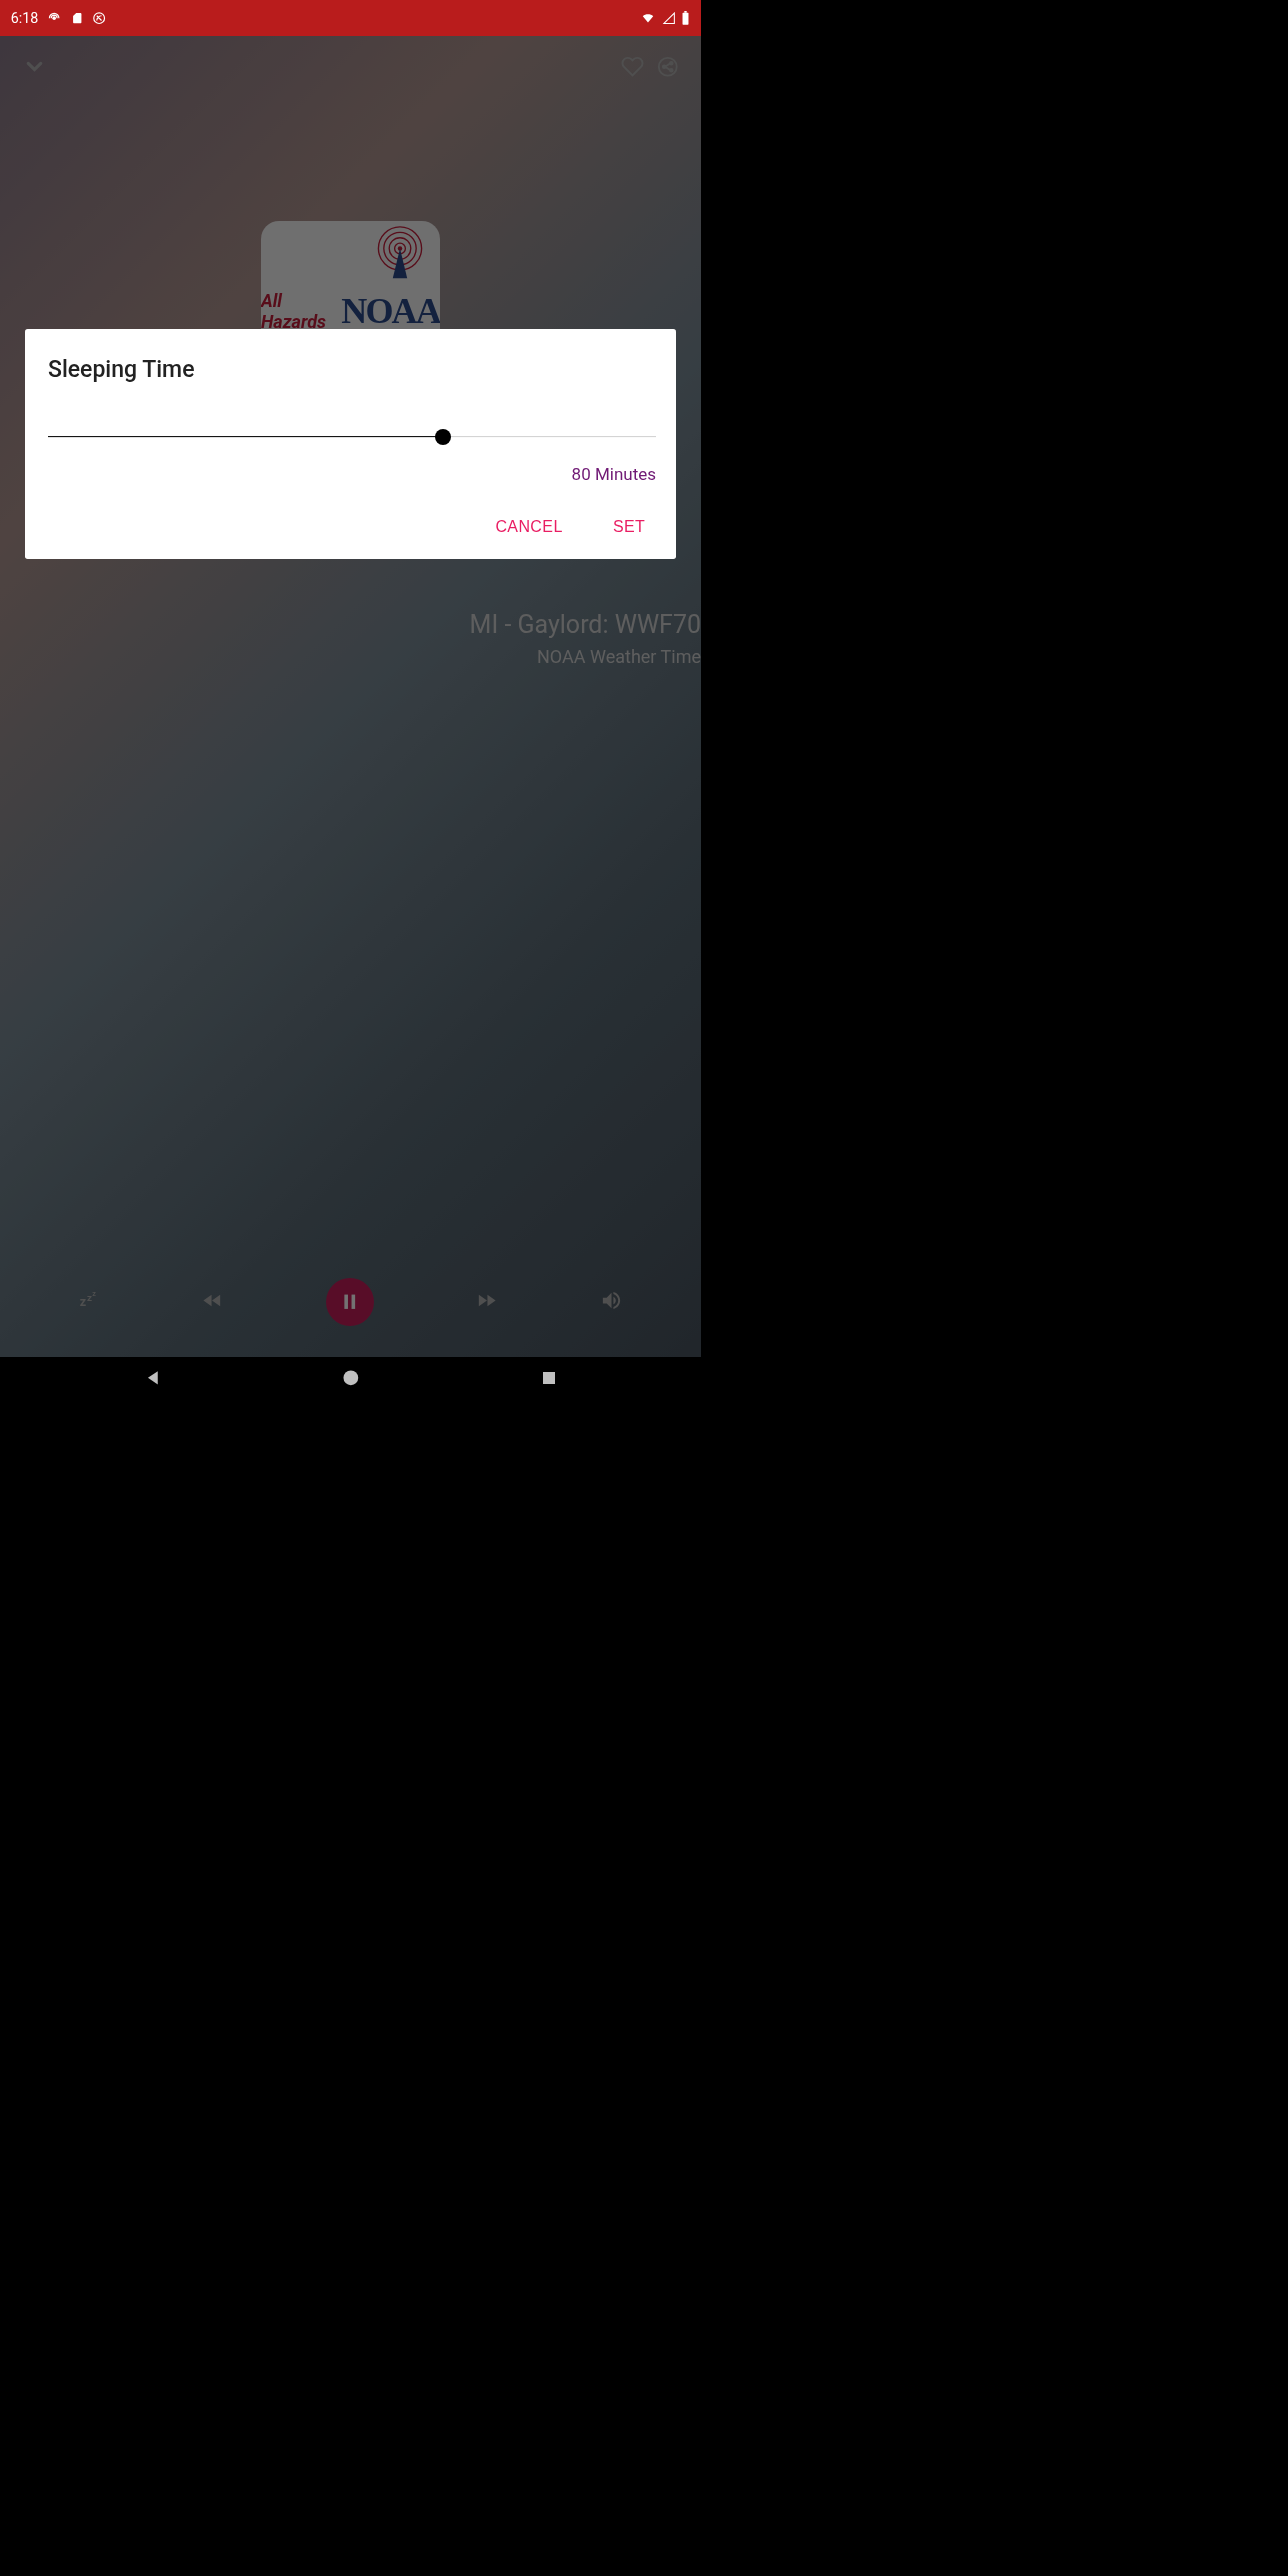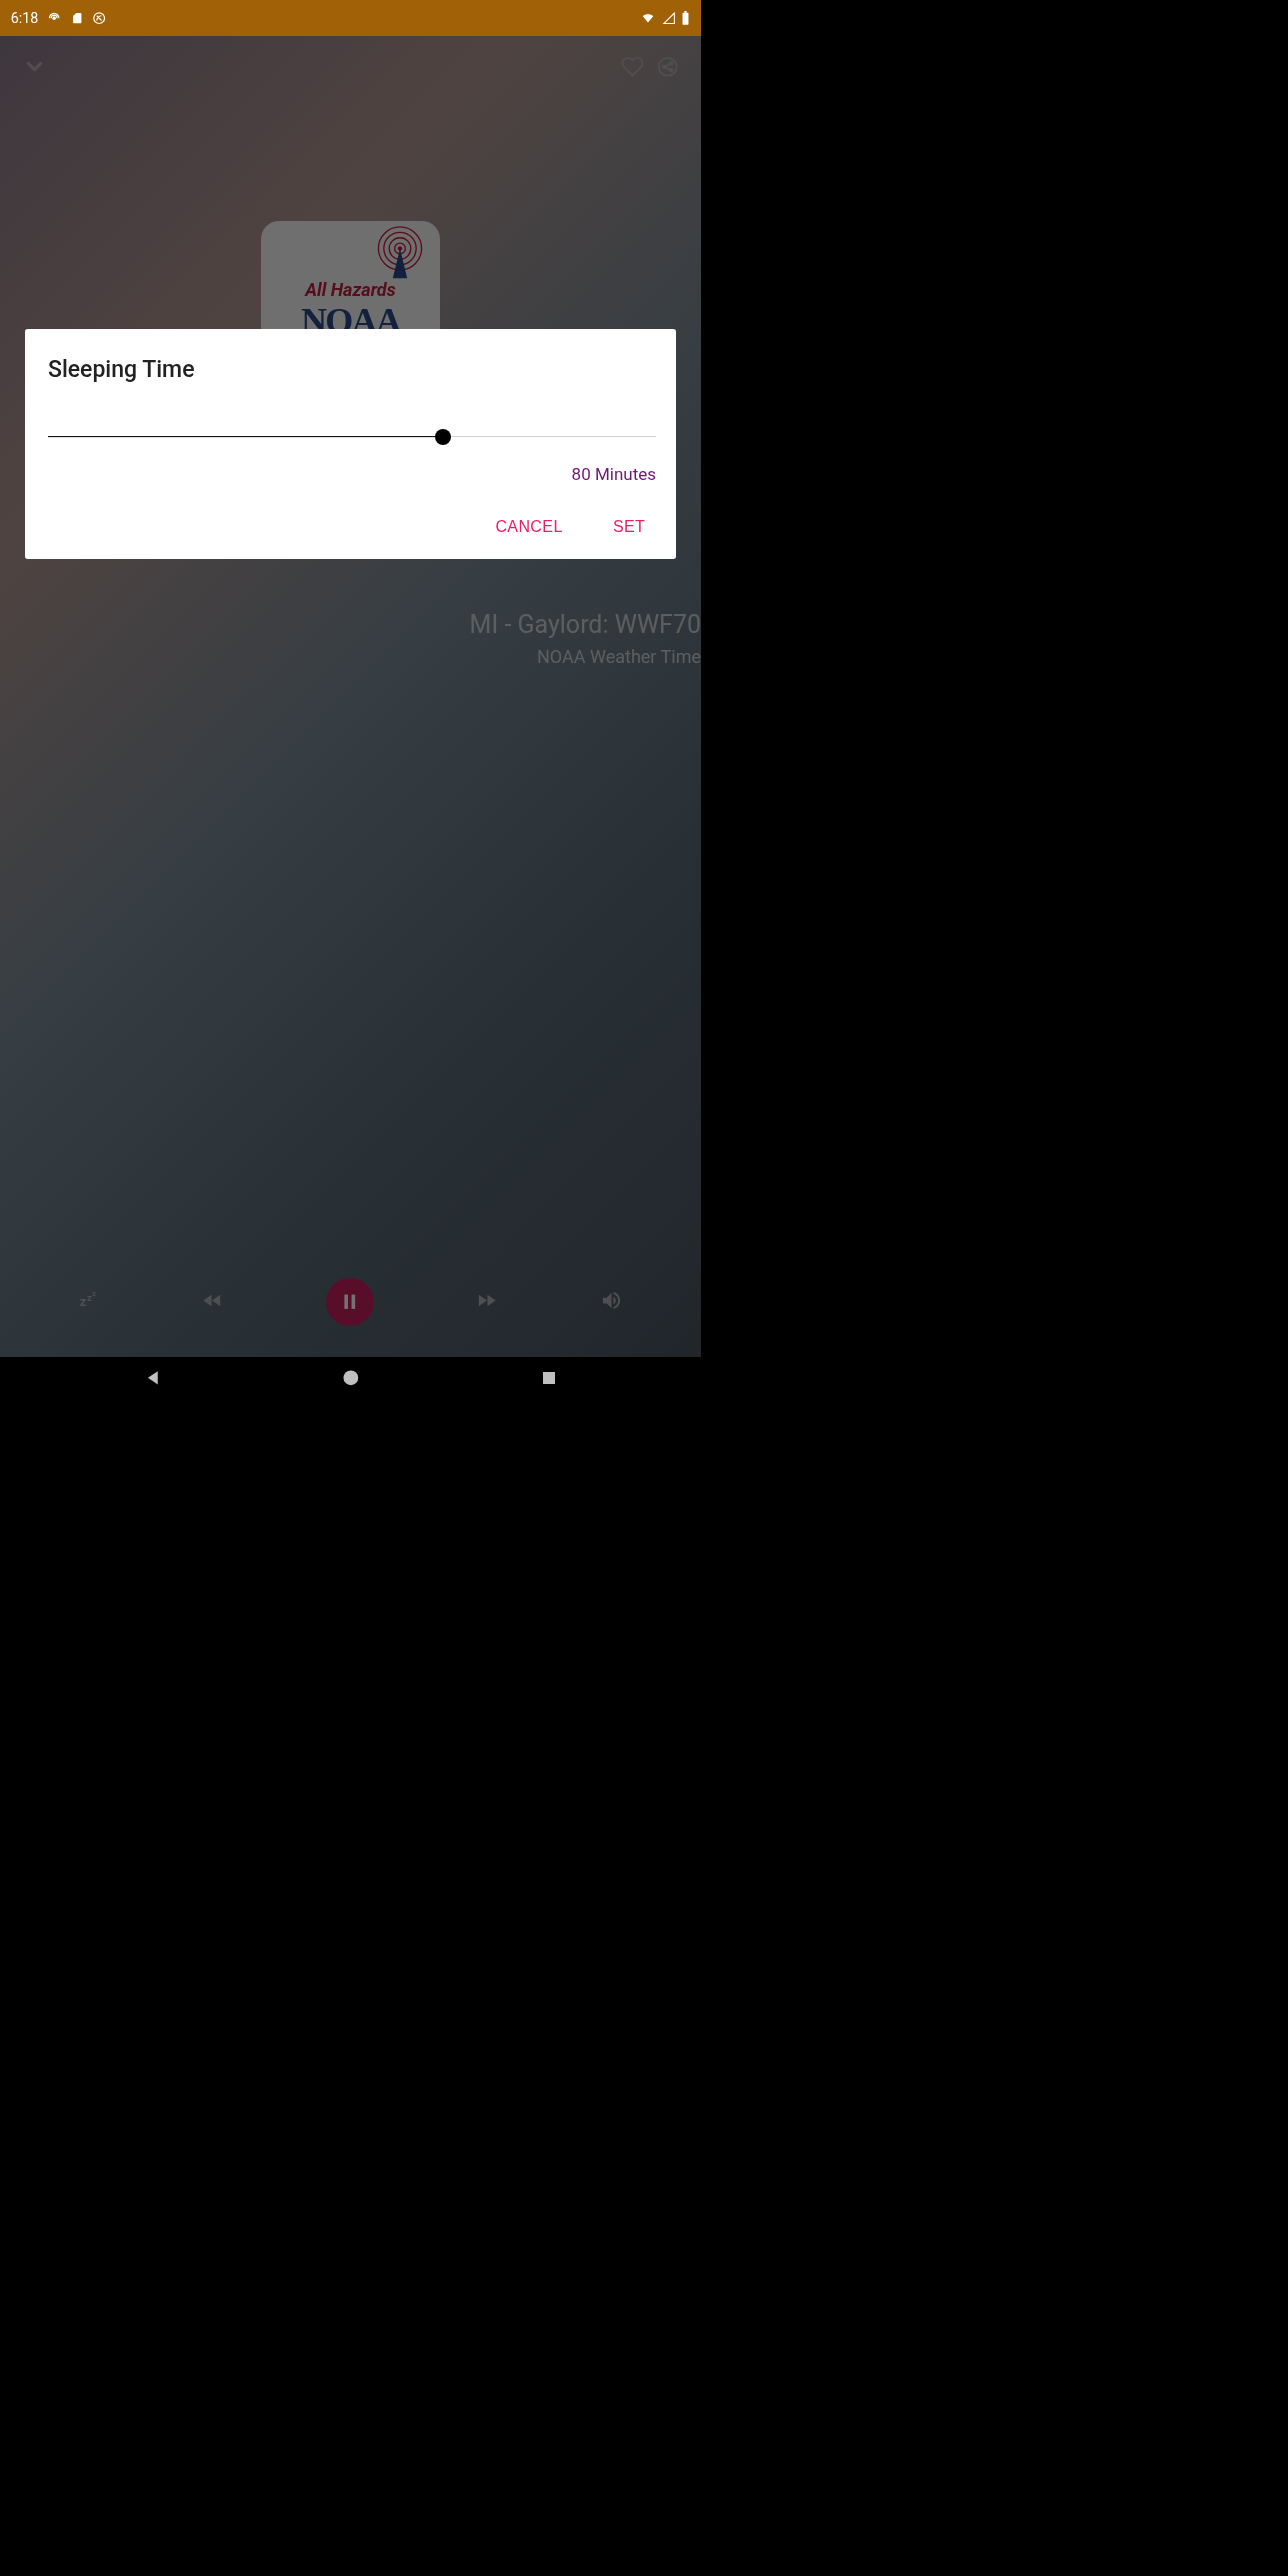--- a/index.html
+++ b/index.html
@@ -13,21 +13,21 @@
       height: 1402px;
       background: #000;
       font-family: Roboto, Arial, sans-serif;
       position: relative;
       overflow: hidden;
     }
     
     
     .status-bar {
       height: 36px;
-      background: #a16207;
+      background: #b91c1c;
       display: flex;
       align-items: center;
       padding: 0 10.7px;
       color: #fff;
       font-size: 14.3px;
     }
     
     .status-left {
       display: flex;
       align-items: center;
@@ -72,21 +72,21 @@
     
     .album-art {
       width: 179px;
       height: 179px;
       margin: 121px auto 0;
       background: #f5f5f5;
       border-radius: 18px;
       display: flex;
       align-items: center;
       justify-content: center;
-      flex-direction: column;
+      flex-direction: row;
       position: relative;
       overflow: hidden;
     }
     
     .album-text {
       color: #c41e3a;
       font-weight: bold;
       font-size: 18px;
       font-style: italic;
     }

